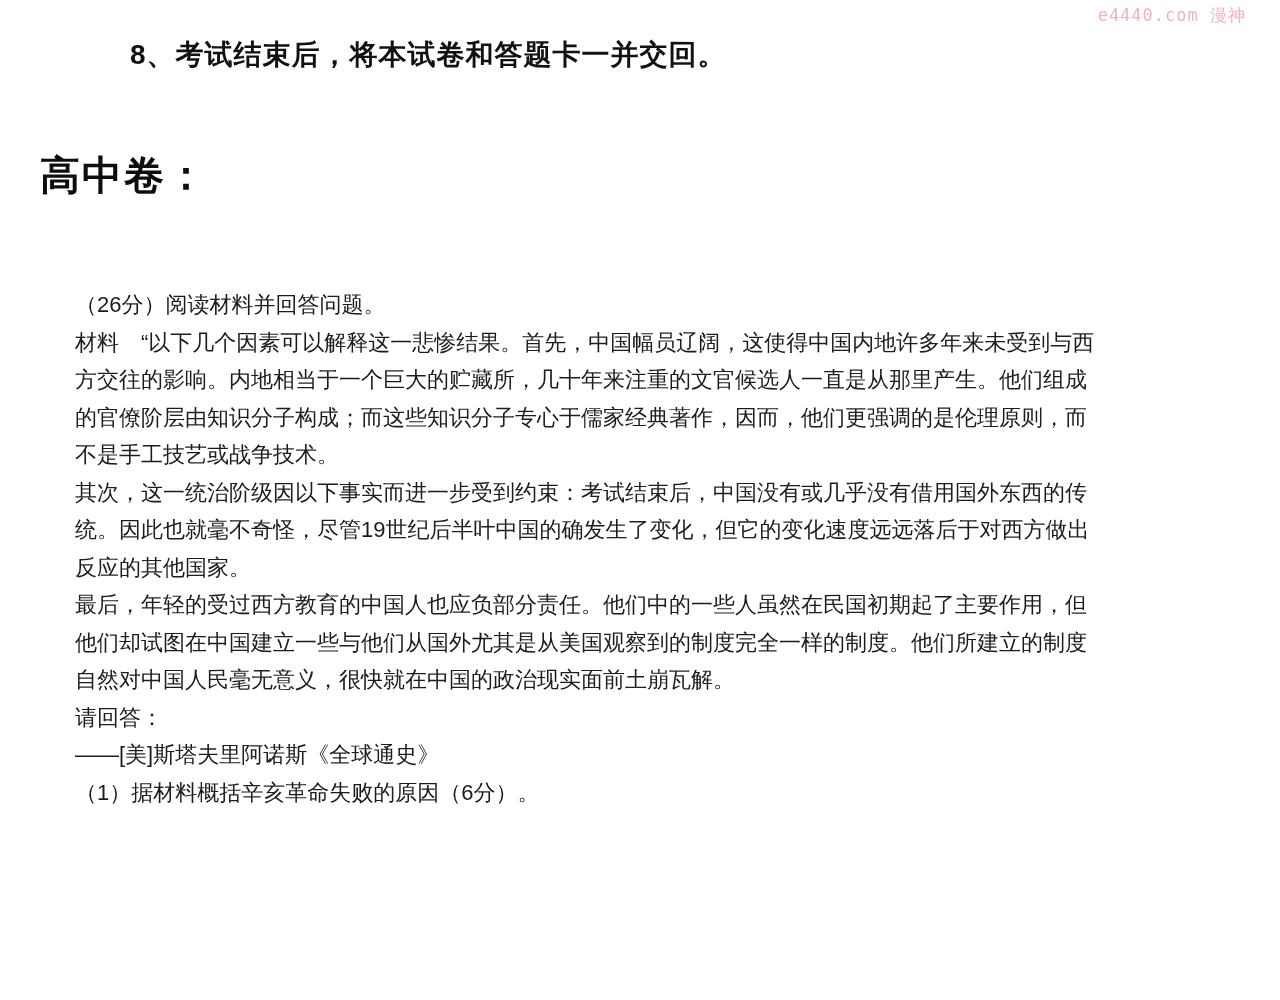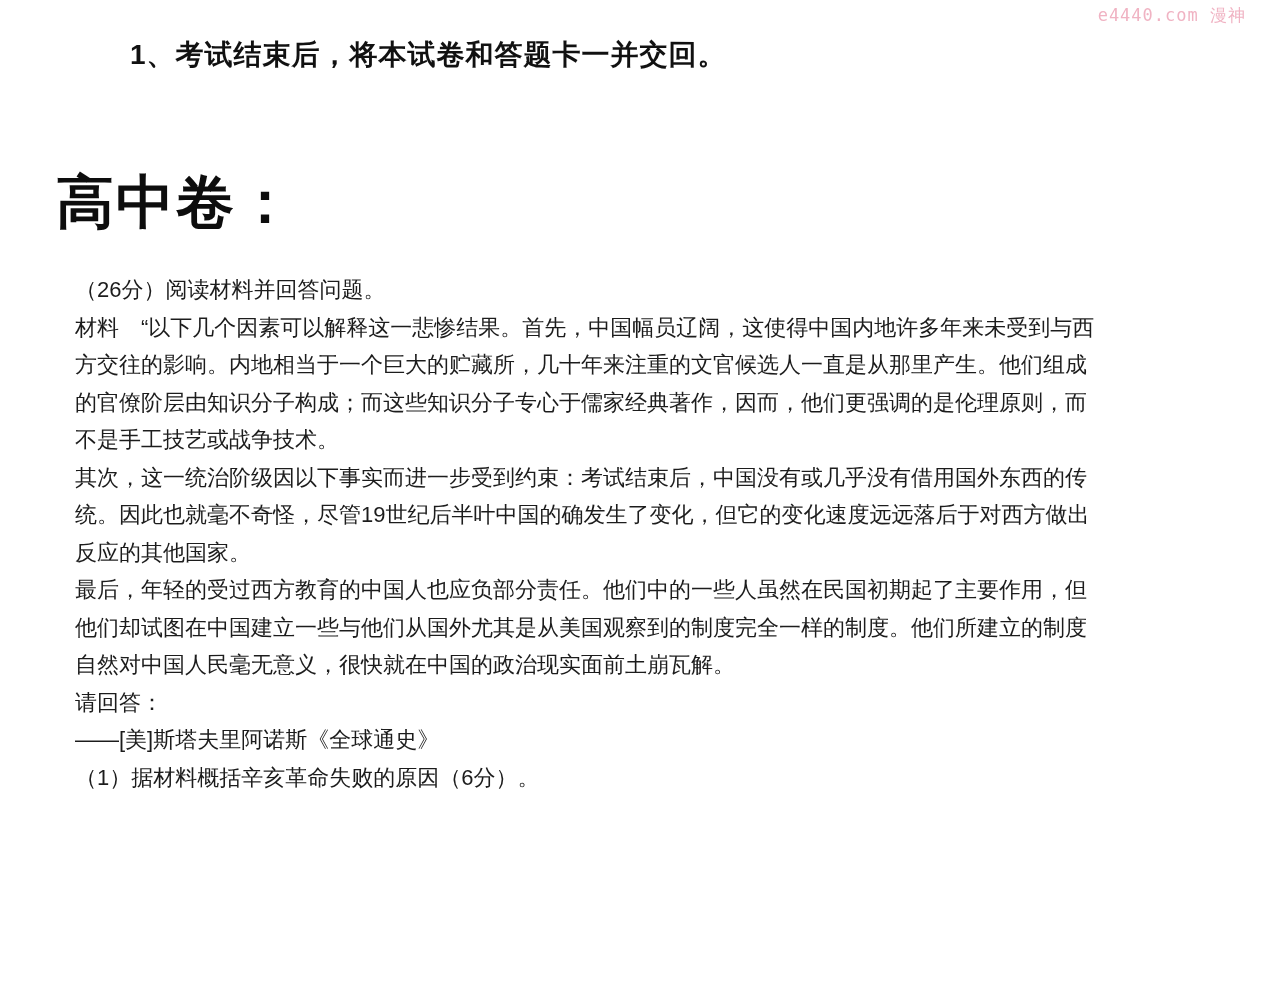--- a/index.html
+++ b/index.html
@@ -30,50 +30,50 @@
     top: 36px;
     font-size: 28px;
     font-weight: 600;
     color: #111111;
     letter-spacing: 1px;
   }
   .section-title {
     position: absolute;
     left: 40px;
     top: 148px;
-    margin: 16px;
-    font-size: 58px;
+    margin: 0;
+    font-size: 40px;
     font-weight: 700;
     color: #0d0d0d;
     letter-spacing: 2px;
   }
   .question-block {
     position: absolute;
     left: 75px;
-    top: 271px;
+    top: 286px;
     width: 1122px;
     font-size: 22px;
     line-height: 37.5px;
     color: #1c1c1c;
   }
   .question-block p {
     margin: 0;
     padding: 0;
     white-space: pre-line;
     font-weight: 500;
   }
 </style>
 </head>
 <body>
 
 <div class="page">
 
   <div class="watermark" style="color: rgb(240, 179, 195);">e4440.com 漫神</div>
 
-  <div class="instruction">1、考试结束后，将本试卷和答题卡一并交回。</div>
+  <div class="instruction">8、考试结束后，将本试卷和答题卡一并交回。</div>
 
   <h1 class="section-title">高中卷：</h1>
 
   <div class="question-block">
     <p>（26分）阅读材料并回答问题。</p>
     <p>材料　“以下几个因素可以解释这一悲惨结果。首先，中国幅员辽阔，这使得中国内地许多年来未受到与西
 方交往的影响。内地相当于一个巨大的贮藏所，几十年来注重的文官候选人一直是从那里产生。他们组成
 的官僚阶层由知识分子构成；而这些知识分子专心于儒家经典著作，因而，他们更强调的是伦理原则，而
 不是手工技艺或战争技术。</p>
     <p>其次，这一统治阶级因以下事实而进一步受到约束：考试结束后，中国没有或几乎没有借用国外东西的传

